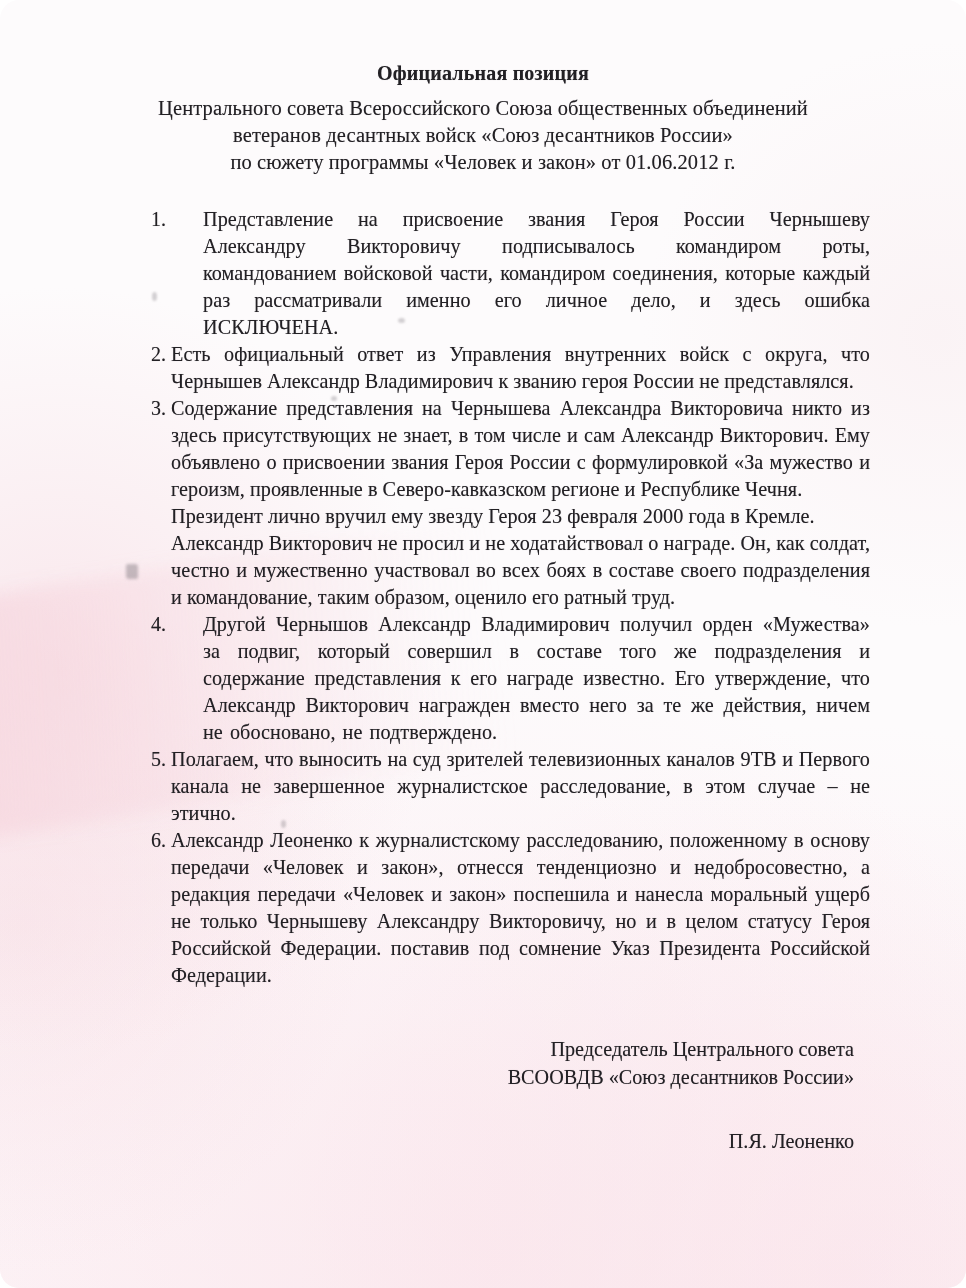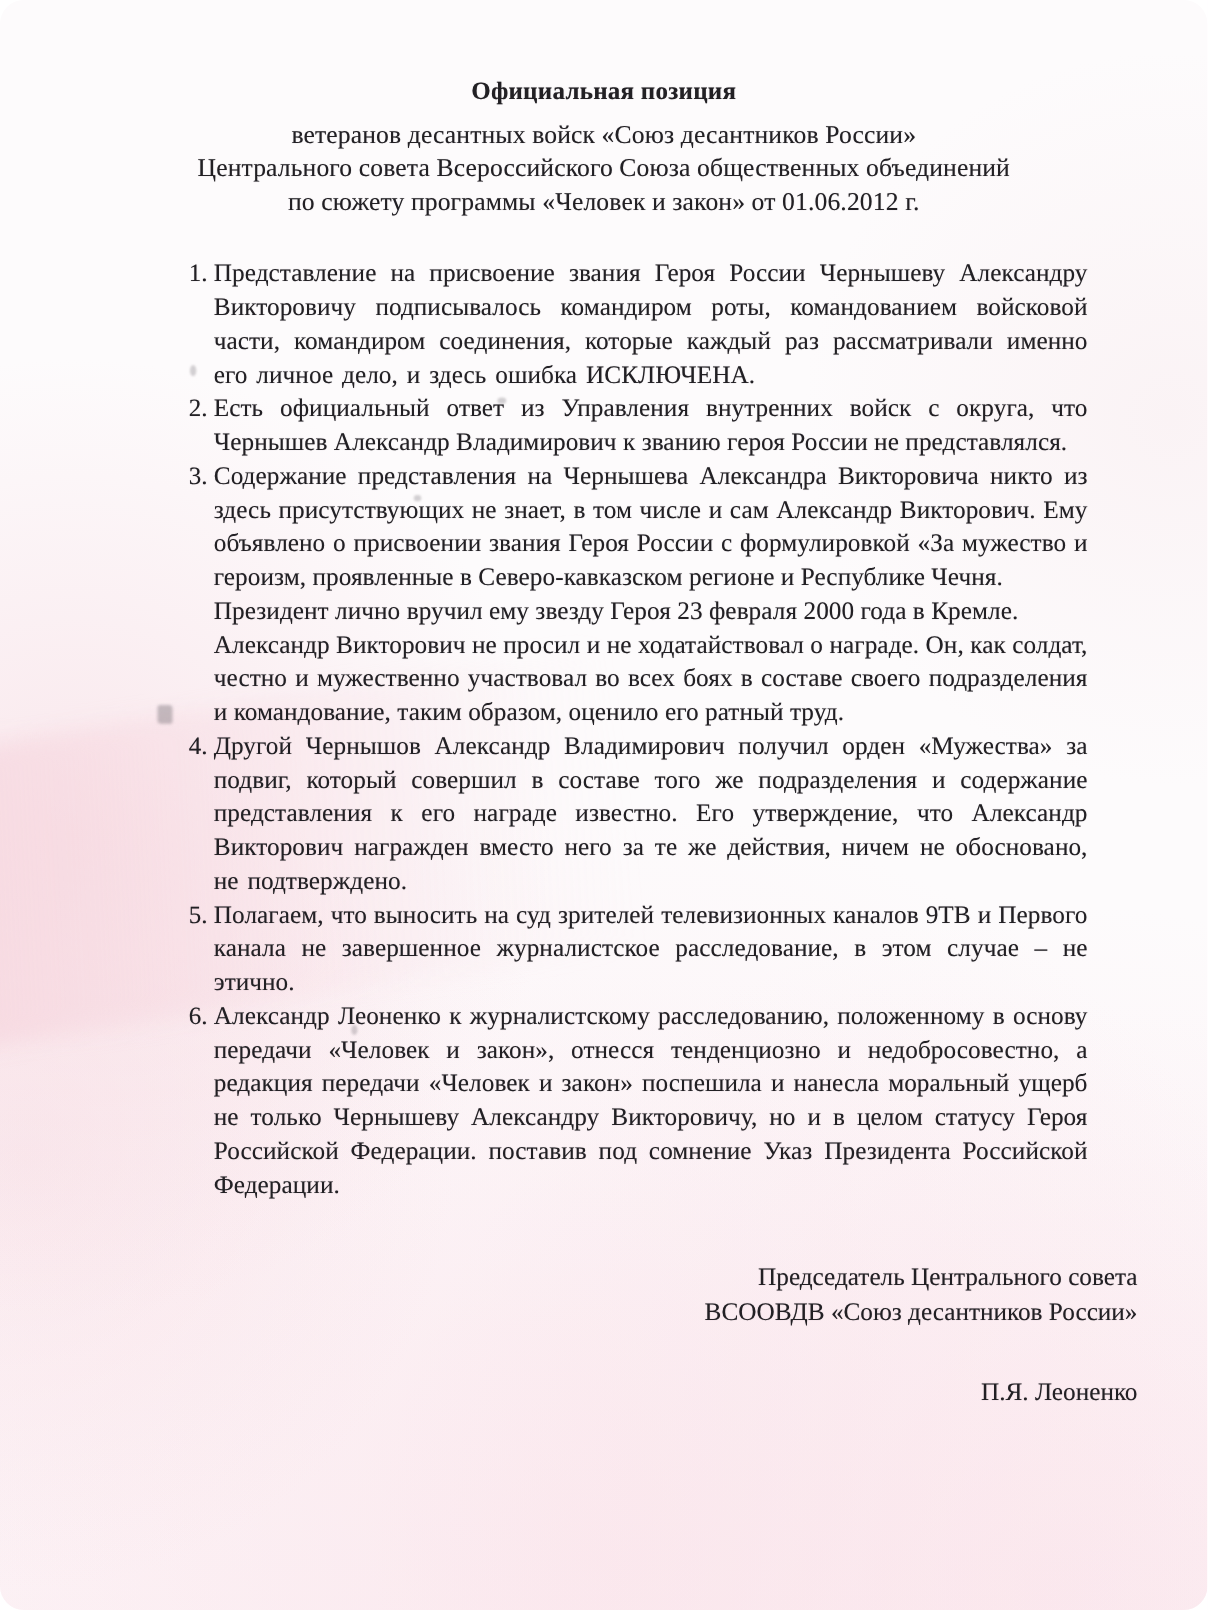--- a/index.html
+++ b/index.html
@@ -116,29 +116,30 @@
     margin: 0;
     font-size: 20.2px;
     line-height: 27px;
     text-align: justify;
     text-justify: inter-word;
     letter-spacing: 0.05px;
     hyphens: manual;
   }
   .clause-body p.loose {
     word-spacing: 2px;
+    margin-left: 32px;
   }
   .clause-body p:last-child {
     text-align-last: left;
   }
 
   
   .signature {
     margin-top: 46px;
-    padding-right: 56px;
+    padding-right: 112px;
     text-align: right;
     font-size: 20.2px;
     line-height: 28px;
   }
   .signature .name {
     margin-top: 36px;
   }
 
   
   .content {
@@ -156,22 +157,22 @@
   <div class="speck" style="left:152px; top:292px; width:5px; height:9px;"></div>
   <div class="speck" style="left:398px; top:318px; width:7px; height:5px;"></div>
   <div class="speck" style="left:331px; top:396px; width:6px; height:5px;"></div>
   <div class="speck" style="left:281px; top:820px; width:5px; height:8px;"></div>
 
   <div class="content">
 
     <div class="doc-header">
       <div class="doc-title">Официальная позиция</div>
       <div class="doc-subtitle">
+        <div>Центрального совета Всероссийского Союза общественных объединений</div>
         <div>ветеранов десантных войск «Союз десантников России»</div>
-        <div>Центрального совета Всероссийского Союза общественных объединений</div>
         <div>по сюжету программы «Человек и закон» от 01.06.2012 г.</div>
       </div>
     </div>
 
     <ol class="clauses">
 
       <li class="clause">
         <span class="clause-num">1.</span>
         <div class="clause-body">
           <p class="loose">Представление на присвоение звания Героя России Чернышеву Александру Викторовичу подписывалось командиром роты, командованием войсковой части, командиром соединения, которые каждый раз рассматривали именно его личное дело, и здесь ошибка ИСКЛЮЧЕНА.</p>

